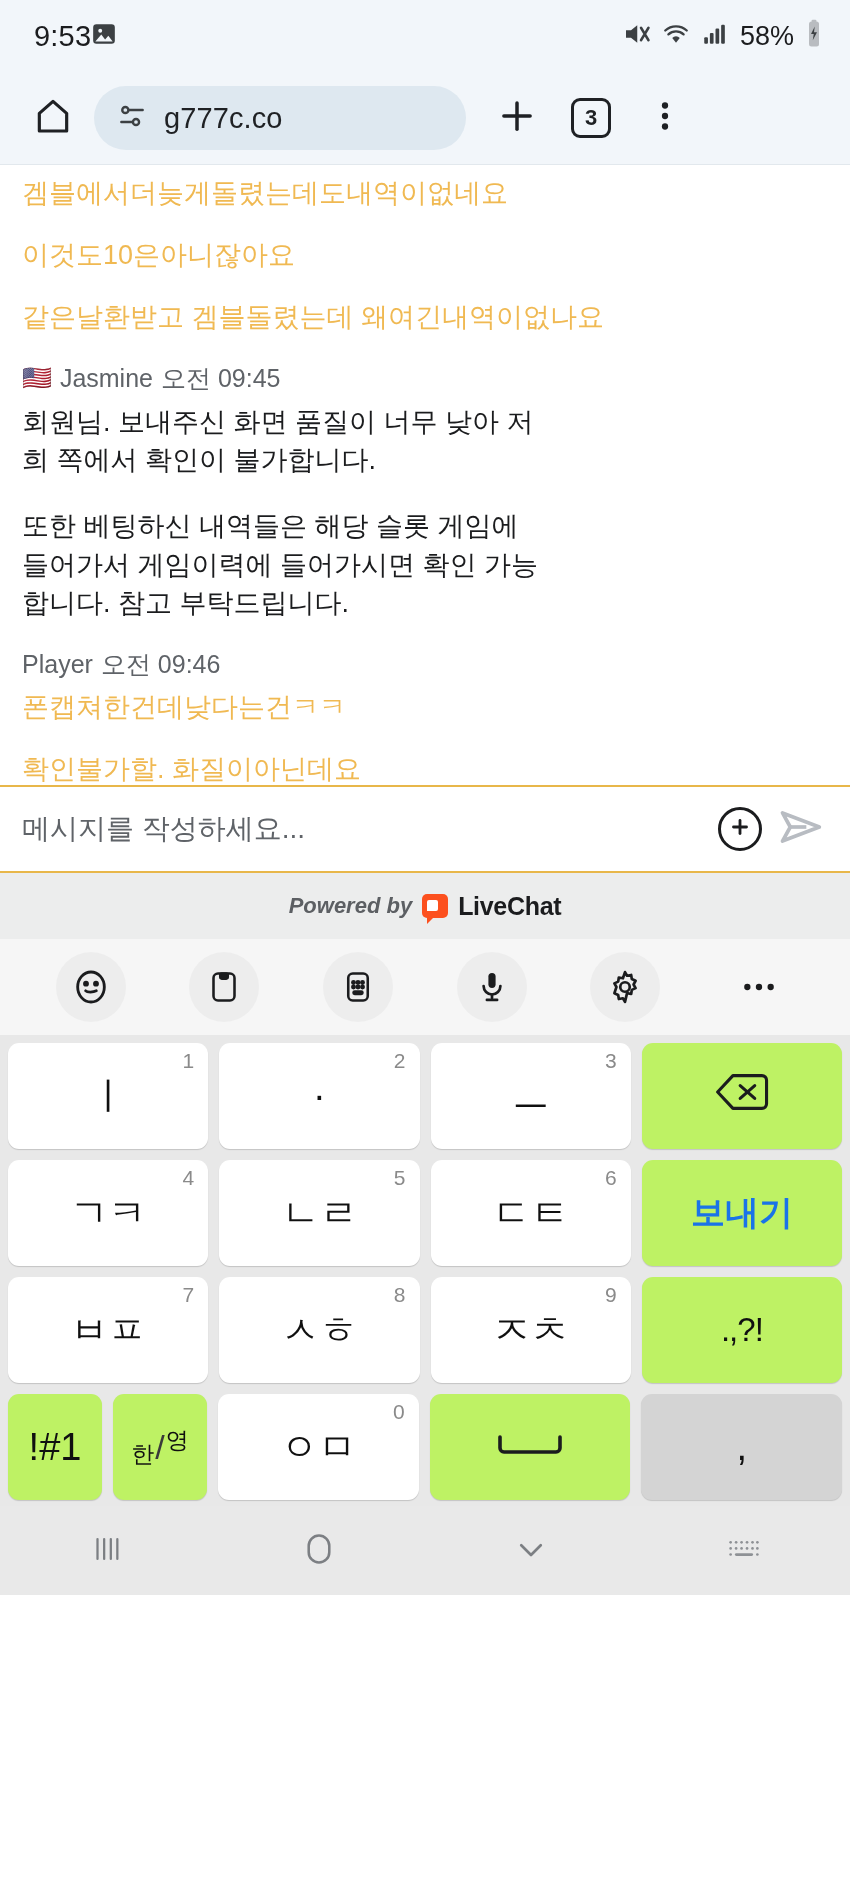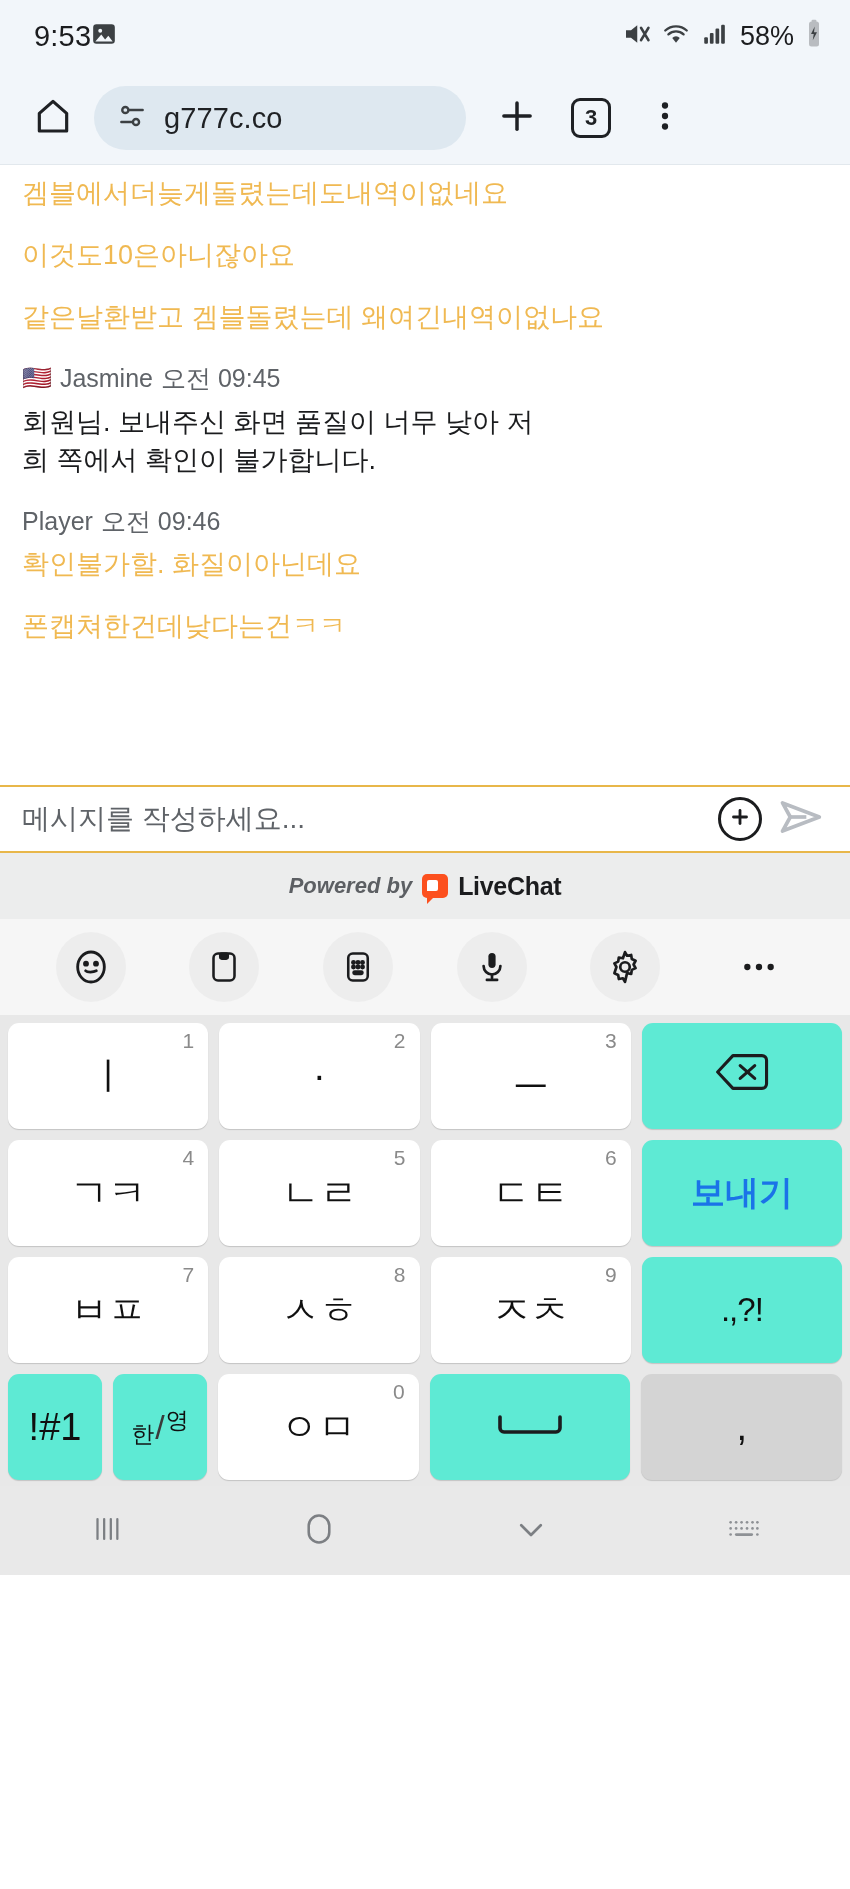--- a/index.html
+++ b/index.html
@@ -85,21 +85,21 @@
     color: #1b1c1e;
     font-size: 27px;
     line-height: 1.42;
     margin-bottom: 4px;
     max-width: 520px;
   }
   .msg-agent + .msg-agent { margin-top: 28px; }
 
   
   .composer {
-    height: 68px;
+    height: 88px;
     border-top: 2px solid #e8b74a;
     border-bottom: 2px solid #e8b74a;
     background: #ffffff;
     display: flex; align-items: center;
     padding: 0 22px 0 22px;
     gap: 14px;
   }
   .composer-input {
     flex: 1;
     border: none; outline: none;
@@ -167,21 +167,21 @@
   .kb-row { display: flex; gap: 11px; height: 106px; }
   .key {
     flex: 1;
     border-radius: 11px;
     background: #ffffff;
     position: relative;
     display: flex; align-items: center; justify-content: center;
     font-size: 38px; color: #101010; font-weight: 500;
     box-shadow: 0 1px 1px rgba(0,0,0,.16);
   }
-  .key.fn { background: #5eead4; }
+  .key.fn { background: #bef264; }
   .key.fn-light { background: #d4d4d4; }
   .key-num {
     position: absolute; top: 6px; right: 14px;
     font-size: 21px; color: #8a8a8a; font-weight: 400;
   }
   .key-send { color: #1a73e8; font-size: 34px; font-weight: 600; }
   .key-narrow { flex: 0 0 auto; width: 94px; }
   .key-punc { font-size: 33px; letter-spacing: -1px; }
   .hanyeong {
     display:flex; align-items:center; justify-content:center;
@@ -292,27 +292,28 @@
   <div class="msg-user">겜블에서더늦게돌렸는데도내역이없네요</div>
   <div class="msg-user">이것도10은아니잖아요</div>
   <div class="msg-user">같은날환받고 겜블돌렸는데 왜여긴내역이없나요</div>
 
   <div class="msg-meta">
     <span class="flag">🇺🇸</span>
     <span>Jasmine</span>
     <span>오전 09:45</span>
   </div>
   <div class="msg-agent">회원님. 보내주신 화면 품질이 너무 낮아 저희 쪽에서 확인이 불가합니다.</div>
+  <div class="msg-agent">또한 베팅하신 내역들은 해당 슬롯 게임에 들어가서 게임이력에 들어가시면 확인 가능합니다. 참고 부탁드립니다.</div>
 
   <div class="msg-meta">
     <span>Player</span>
     <span>오전 09:46</span>
   </div>
+  <div class="msg-user">폰캡쳐한건데낮다는건ㅋㅋ</div>
   <div class="msg-user">확인불가할. 화질이아닌데요</div>
-  <div class="msg-user">폰캡쳐한건데낮다는건ㅋㅋ</div>
 
 </div>
 
 <div class="composer">
   <input class="composer-input" type="text" placeholder="메시지를 작성하세요..." style="">
   <div class="plus-circle">
     <span>
       <svg width="26" height="26" viewBox="0 0 24 24" stroke="#1b1c1e" stroke-width="2.6" stroke-linecap="round">
           <line x1="12" y1="6" x2="12" y2="18"></line>
           <line x1="6" y1="12" x2="18" y2="12"></line>

